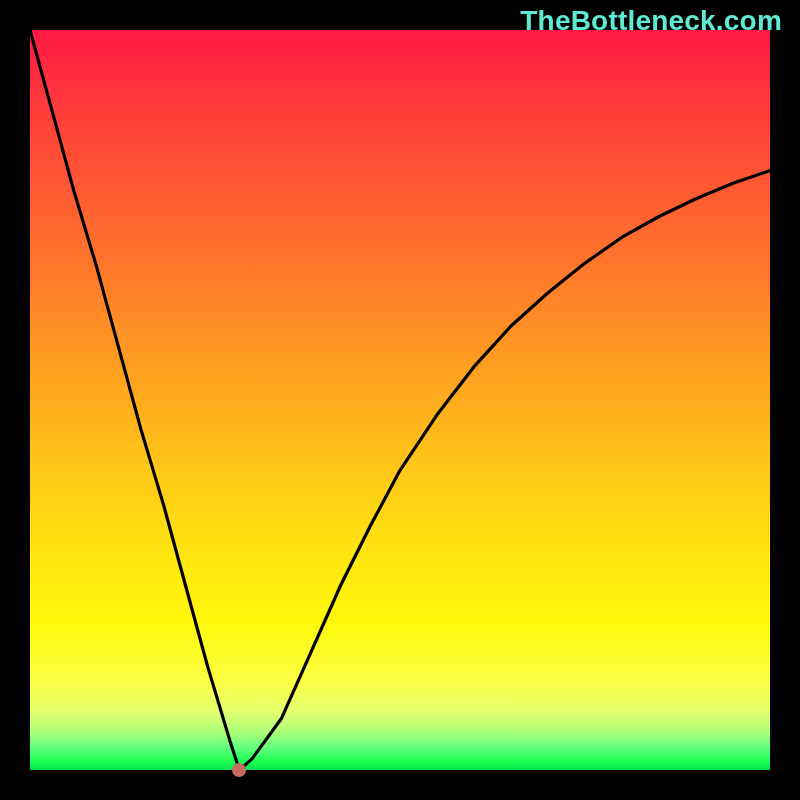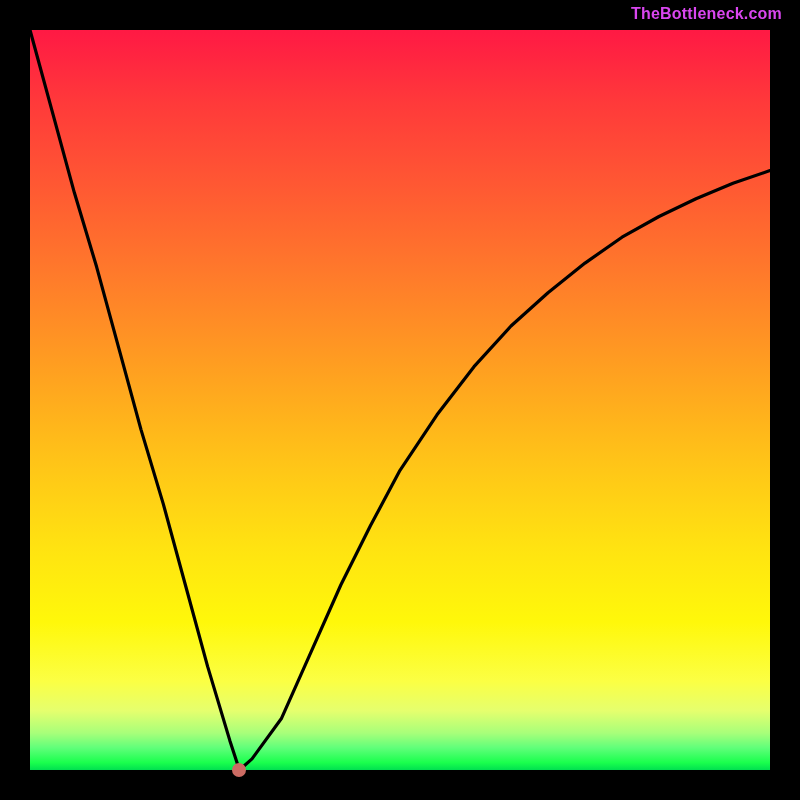--- a/index.html
+++ b/index.html
@@ -39,22 +39,22 @@
       #a8ff7a 95%,
       #60ff7a 97%,
       #1aff4d 99%,
       #00e050 100%
     );
   }
   .attribution {
     position: absolute;
     top: 5px;
     right: 18px;
-    color: #d946ef;
-    font-size: 16px;
+    color: #5eead4;
+    font-size: 28px;
     font-weight: 600;
     letter-spacing: 0.2px;
     user-select: none;
   }
   svg.curve {
     position: absolute;
     left: 0;
     top: 0;
     width: 740px;
     height: 740px;

